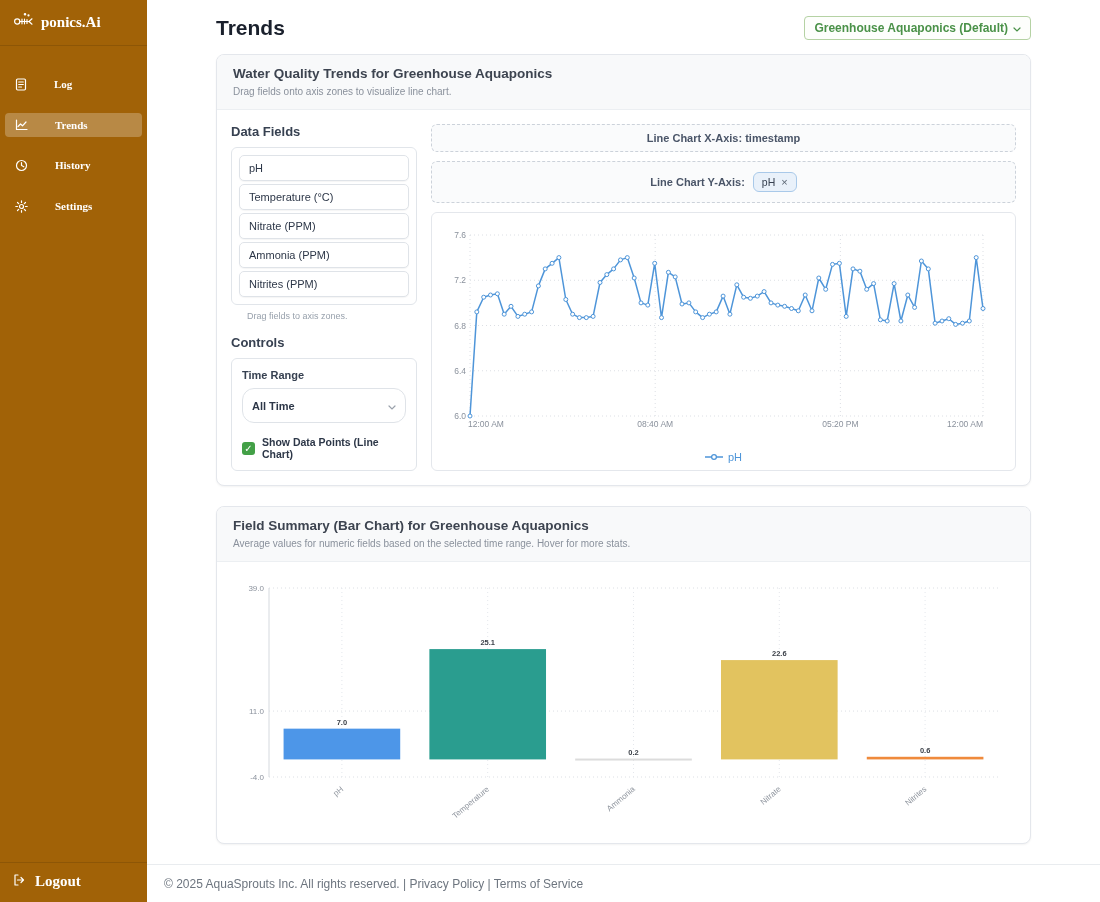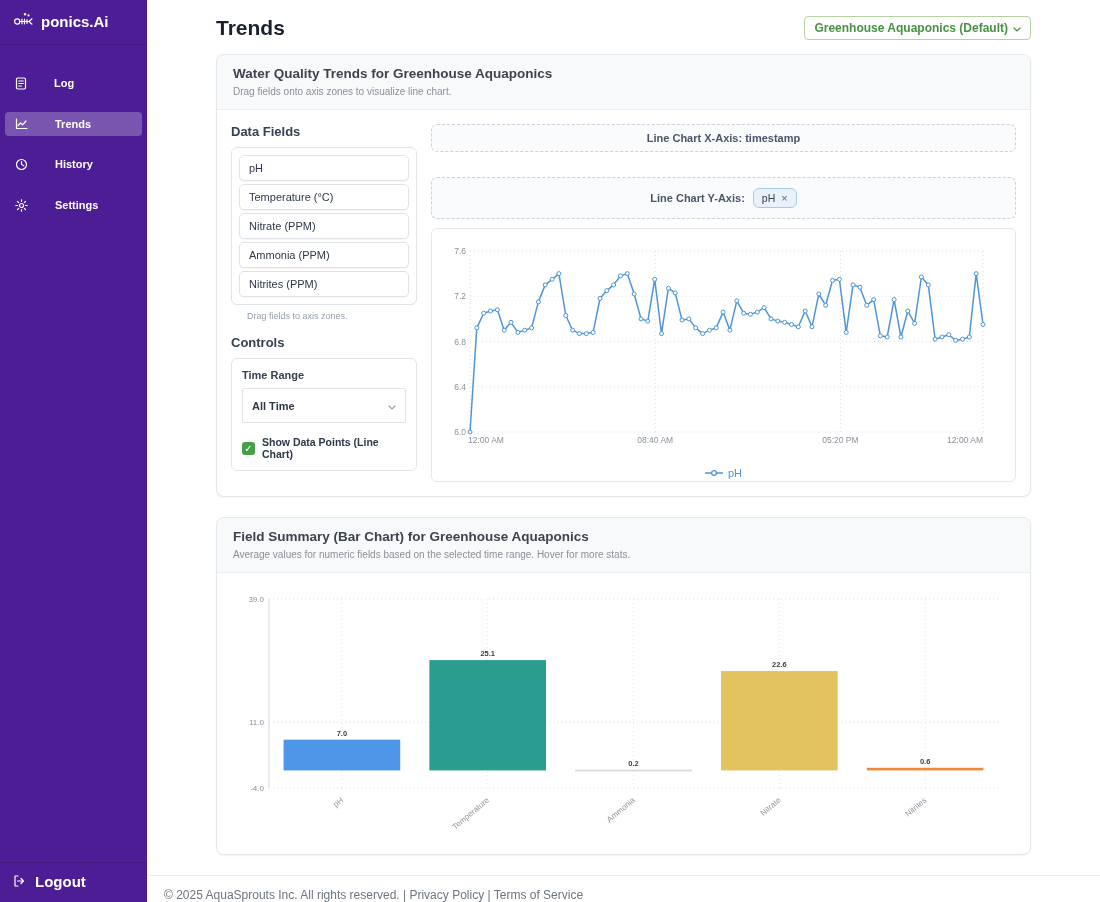--- a/index.html
+++ b/index.html
@@ -1,20 +1,20 @@
 <!DOCTYPE html>
 <html><head>
 <meta charset="utf-8">
 <style>
   * { margin:0; padding:0; box-sizing:border-box; }
   html,body { width:1100px; height:902px; }
   body { font-family:"Liberation Sans", sans-serif; display:flex; background:#fff; overflow:hidden; }
 
   
-  .sidebar { width:147px; flex:none; background:#4c1d95; color:#fff; display:flex; flex-direction:column; }
+  .sidebar { width:147px; flex:none; background:#a16207; color:#fff; display:flex; flex-direction:column;font-family:Liberation Serif, serif; }
   .brand { display:flex; align-items:center; gap:7px; padding:12px 13px 13px; font-size:15px; font-weight:bold; border-bottom:1px solid rgba(0,0,0,0.12); }
   .nav { padding:10px 5px; }
   .nav-item { display:flex; align-items:flex-start; gap:27px; padding:6px 10px; font-size:11px; font-weight:600; border-radius:4px; margin-bottom:2px; cursor:pointer;margin-top:16px; }
   .nav-item.active { background:rgba(255,255,255,0.25); }
   .nav-item .ic { display:flex; align-items:center; }
   .sidebar-bottom { margin-top:auto; border-top:1px solid rgba(0,0,0,0.12); padding:10px 13px 12px; }
   .logout { display:flex; align-items:center; gap:9px; font-size:15px; font-weight:600; cursor:pointer; }
 
   
   .main { flex:1; display:flex; flex-direction:column; background:#fff; overflow:hidden; }
@@ -30,28 +30,28 @@
 
   .trends-body { display:flex; gap:14px; padding:14px; }
   .left-col { width:186px; flex:none; }
   .section-heading { font-size:13px; font-weight:600; color:#374151; margin-bottom:8px; }
   .fields-box { border:1px solid #e1e5ea; border-radius:6px; padding:7px; }
   .field-chip { border:1px solid #dfe3e8; border-radius:5px; background:#fff; padding:6px 9px; font-size:11px; color:#2d3748; margin-bottom:3px; box-shadow:0 1px 1px rgba(0,0,0,0.04); cursor:grab; }
   .field-chip:last-child { margin-bottom:0; }
   .hint { font-size:9px; color:#98a1ac; margin:6px 0 14px 16px; }
   .controls-box { border:1px solid #e1e5ea; border-radius:6px; padding:10px; }
   .control-label { font-size:11px; font-weight:600; color:#374151; }
-  .select { margin-top:7px; border:1px solid #dfe3e8; border-radius:2px; height:35px; display:flex; align-items:center; justify-content:space-between; padding:11px 9px; font-size:11px; font-weight:600; color:#2d3748; cursor:pointer; }
+  .select { margin-top:7px; border:1px solid #dfe3e8; border-radius:12px; height:35px; display:flex; align-items:center; justify-content:space-between; padding:11px 9px; font-size:11px; font-weight:600; color:#2d3748; cursor:pointer; }
   .checkbox-row { display:flex; align-items:center; gap:7px; margin-top:13px; cursor:pointer; }
   .checkbox { width:13px; height:13px; flex:none; background:#43a047; border-radius:3px; color:#fff; font-size:10px; line-height:13px; text-align:center; }
   .checkbox-label { font-size:10.5px; font-weight:600; color:#2d3748; }
 
   .right-col { flex:1; display:flex; flex-direction:column; }
   .drop-zone { border:1.5px dashed #ccd2da; border-radius:6px; background:#fafbfc; display:flex; align-items:center; justify-content:center; gap:8px; font-size:11px; font-weight:600; color:#4a5568; }
-  .x-zone { height:28px; margin-bottom:25px; }
+  .x-zone { height:28px; margin-bottom:9px; }
   .y-zone { height:42px; margin-bottom:9px; }
   .ph-chip { display:flex; align-items:center; gap:6px; background:#e9f1fa; border:1px solid #a9c9e9; border-radius:6px; padding:3px 8px; font-size:10.5px; font-weight:normal; color:#374151; cursor:pointer; }
   .ph-chip .x { color:#5a6572; font-size:11px; cursor:pointer; }
   .chart-panel { border:1px solid #e4e7ec; border-radius:6px; flex:1; padding:8px 8px 2px; }
   .legend { display:flex; justify-content:center; align-items:center; gap:5px; color:#4e95d9; font-size:11px; margin-top:1px; }
 
   .summary-body { padding:12px 16px 10px; }
 
   .footer { border-top:1px solid #e9ecef; padding:12px 17px 14px; text-align:left; font-size:12px; color:#6d757f; }
   .footer a { color:#6d757f; text-decoration:none; }

